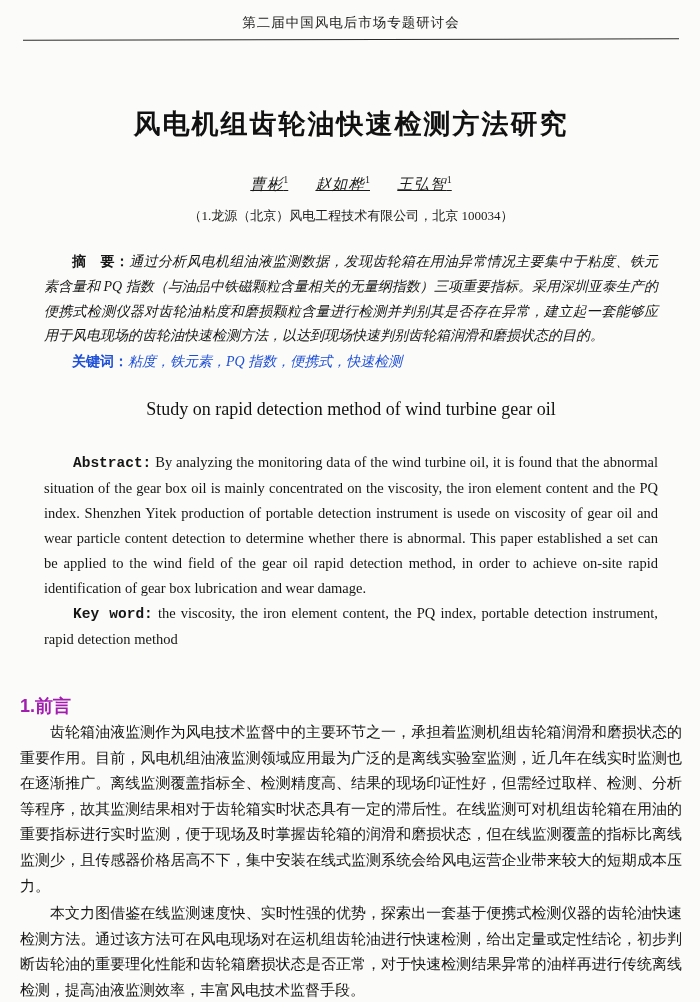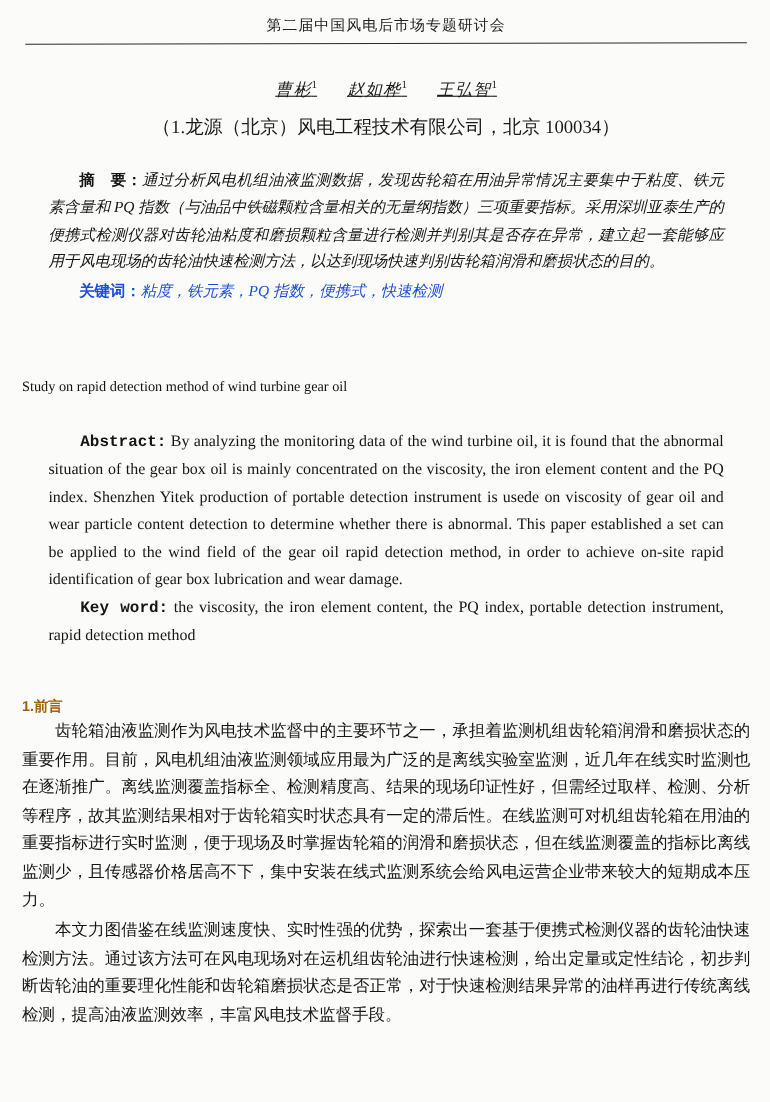--- a/index.html
+++ b/index.html
@@ -50,21 +50,21 @@
     font-size: 15px;
     font-style: italic;
     letter-spacing: 1.5px;
     color: #1a1a1a;
   }
   .authors .author { margin: 4px 11px; text-decoration: underline; }
   .authors sup { font-style: normal; font-size: 10px; letter-spacing: 0; }
   .affiliation {
     margin-top: 13px;
     text-align: center;
-    font-size: 17px;
+    font-size: 13px;
     color: #1a1a1a;
   }
   
   .abstract-cn {
     margin: 24px 24px 0 24px;
     font-size: 14px;
     line-height: 24.8px;
     text-align: justify;
     text-indent: 2em;
     font-style: italic;
@@ -75,22 +75,23 @@
     margin: 0 24px 0 24px;
     font-size: 14px;
     line-height: 24.8px;
     text-indent: 2em;
     font-style: italic;
     color: #1d4ed8;
   }
   .keywords-cn .lbl { font-weight: 700; font-style: normal; font-family: "Liberation Sans", sans-serif; }
   
   .title-en {
-    margin-top: 64px;
-    font-size: 13px;
+    margin-top: 24px;
+    text-align: center;
+    font-size: 18px;
     color: #111;
   }
   .abstract-en {
     margin: 30px 24px 0 24px;
     font-size: 14.5px;
     line-height: 25px;
     text-align: justify;
     text-indent: 2em;
     color: #151515;
   }
@@ -103,42 +104,43 @@
     font-size: 14.5px;
     line-height: 25px;
     text-align: justify;
     text-indent: 2em;
     color: #151515;
   }
   
   .section-heading {
     font-family: "Liberation Sans", sans-serif;
     font-weight: 700;
-    font-size: 13px;
-    color: #a16207;
+    font-size: 18px;
+    color: #a21caf;
     margin-top: 14px;
   }
   .section-heading.first { margin-top: 42px; }
   .body-para {
     font-size: 15px;
     line-height: 25.6px;
     text-align: justify;
     text-indent: 2em;
     color: #161616;
     margin-top: 2px;
   }
 </style>
 </head>
 <body>
 
 <div class="page">
 
   <div class="conf-header">第二届中国风电后市场专题研讨会</div>
   <hr class="head-rule">
 
+  <h1 class="paper-title">风电机组齿轮油快速检测方法研究</h1>
 
   <div class="authors">
     <span class="author"><span>曹彬</span><sup>1</sup></span>
     <span class="author"><span>赵如桦</span><sup>1</sup></span>
     <span class="author"><span>王弘智</span><sup>1</sup></span>
   </div>
 
   <div class="affiliation">（1.龙源（北京）风电工程技术有限公司，北京 100034）</div>
 
   <p class="abstract-cn"><span class="lbl">摘　要：</span><span>通过分析风电机组油液监测数据，发现齿轮箱在用油异常情况主要集中于粘度、铁元素含量和 PQ 指数（与油品中铁磁颗粒含量相关的无量纲指数）三项重要指标。采用深圳亚泰生产的便携式检测仪器对齿轮油粘度和磨损颗粒含量进行检测并判别其是否存在异常，建立起一套能够应用于风电现场的齿轮油快速检测方法，以达到现场快速判别齿轮箱润滑和磨损状态的目的。</span></p>

